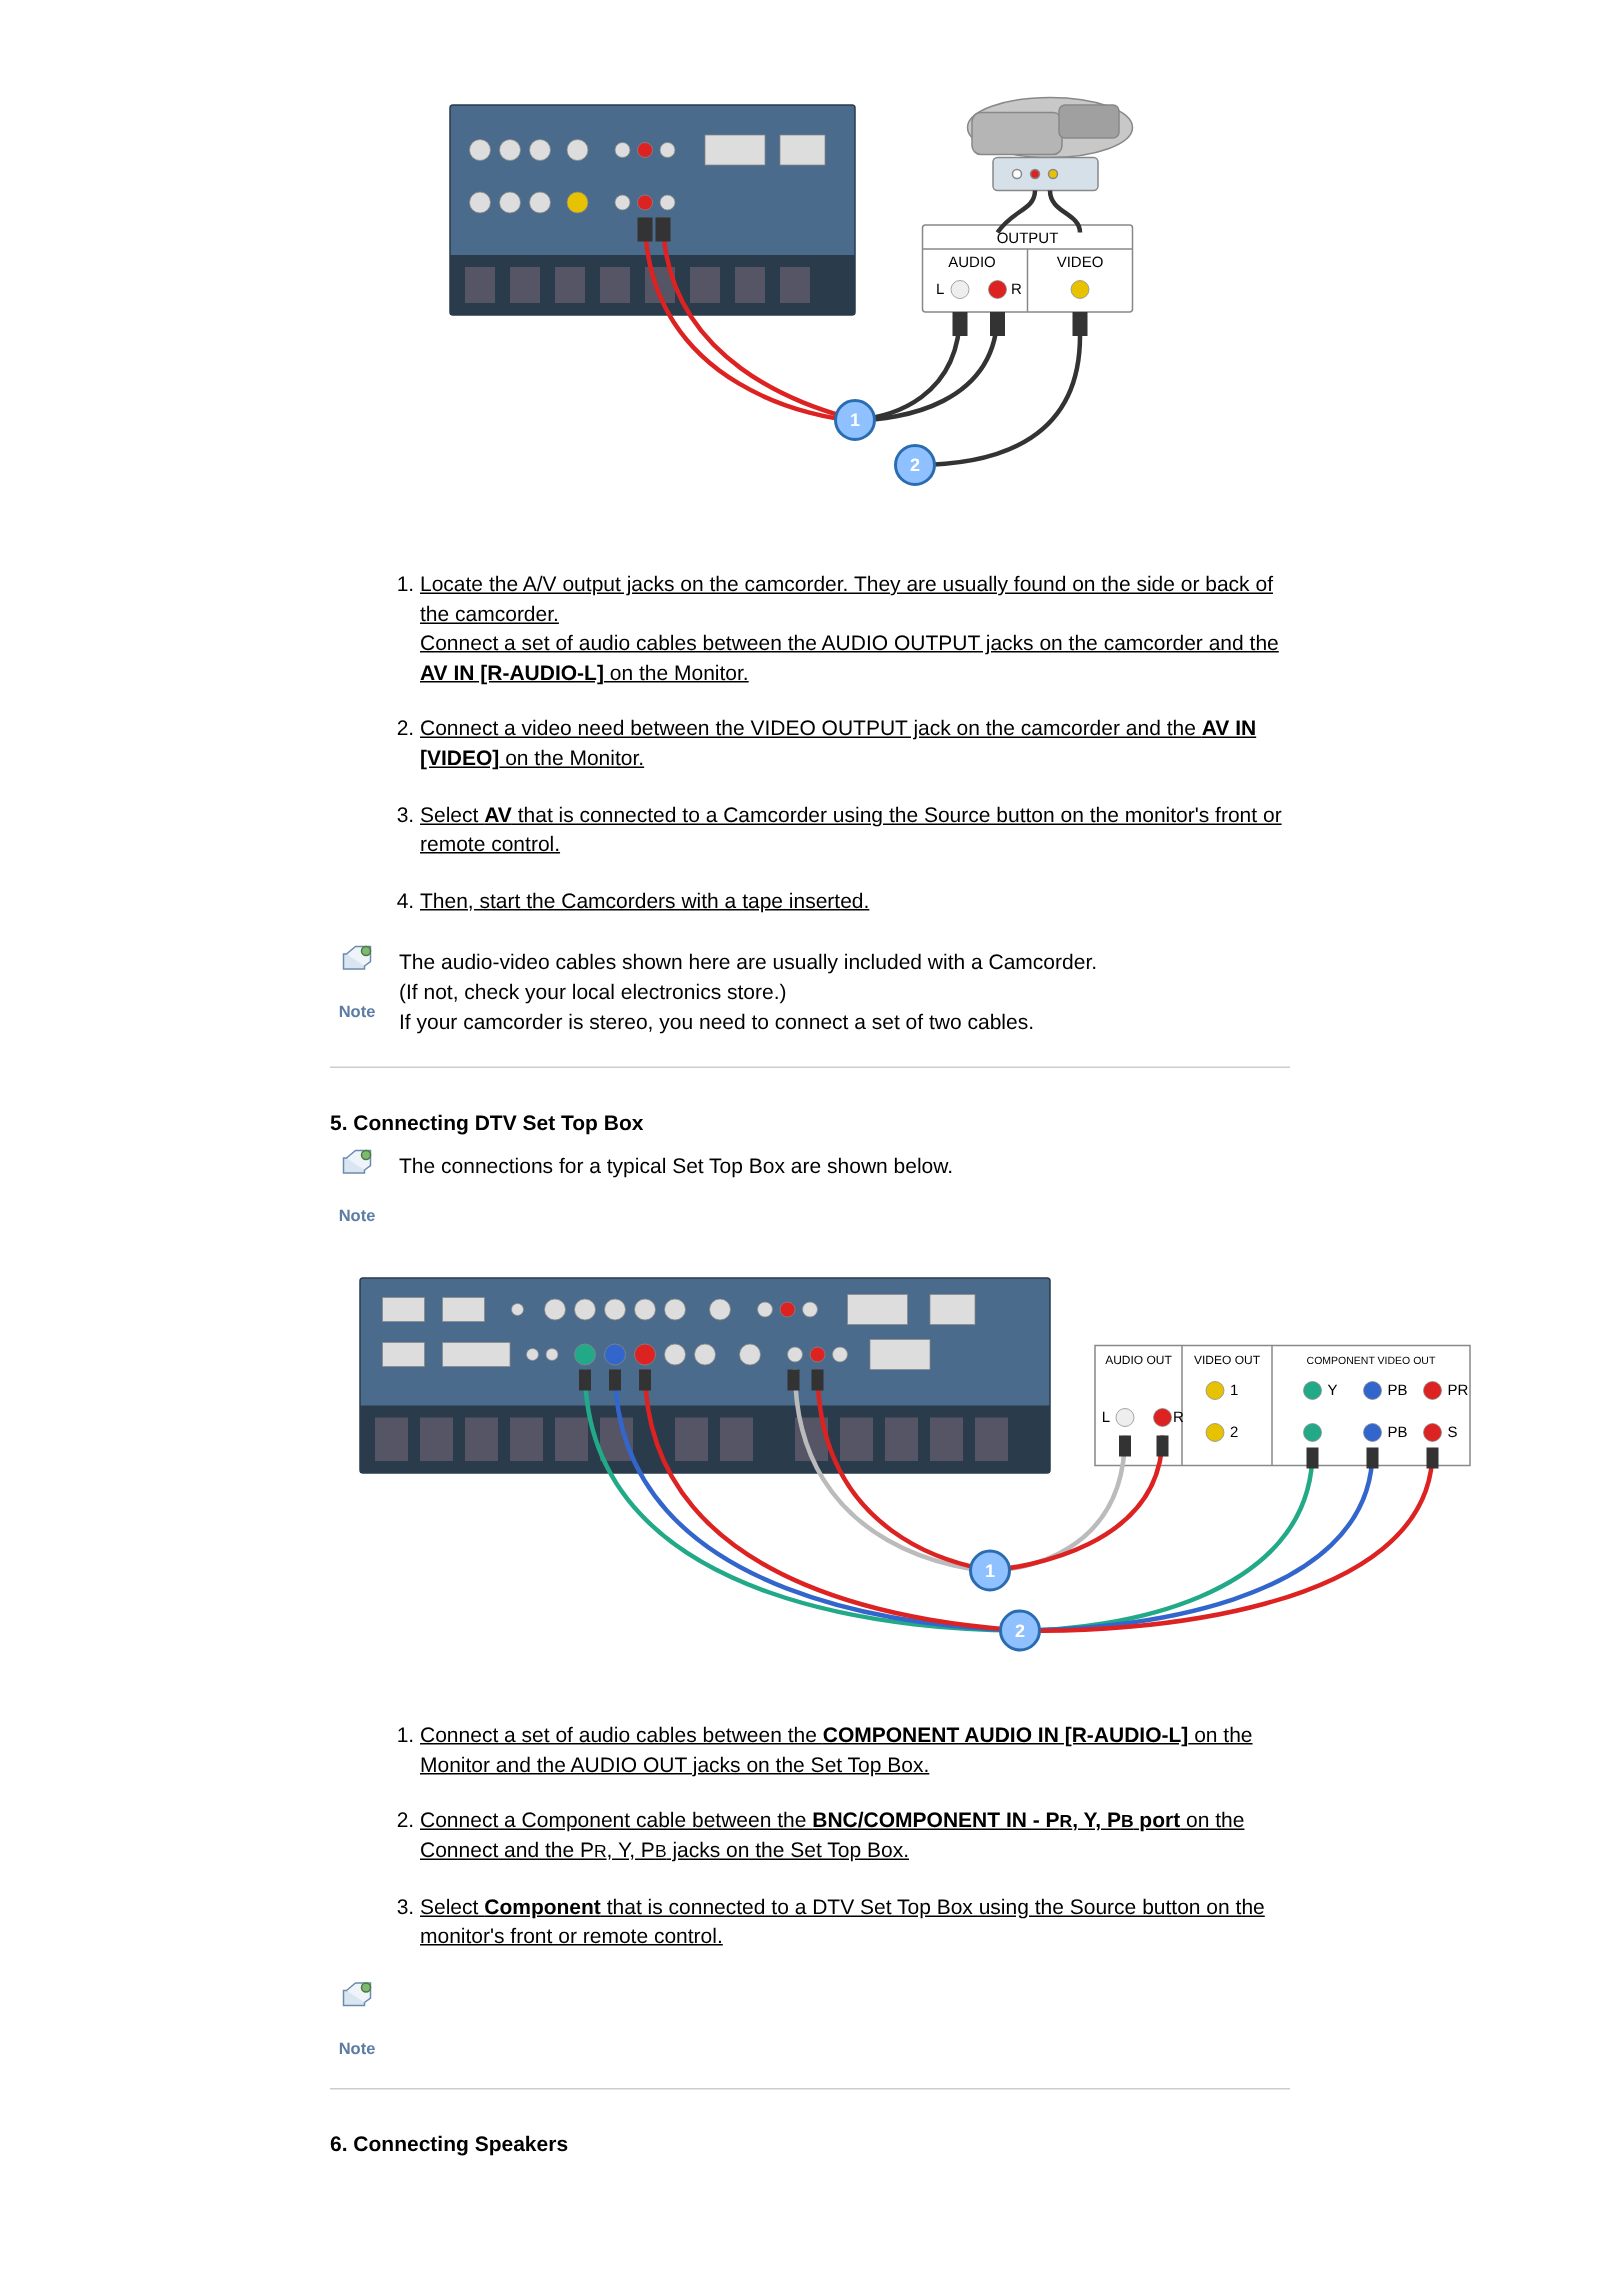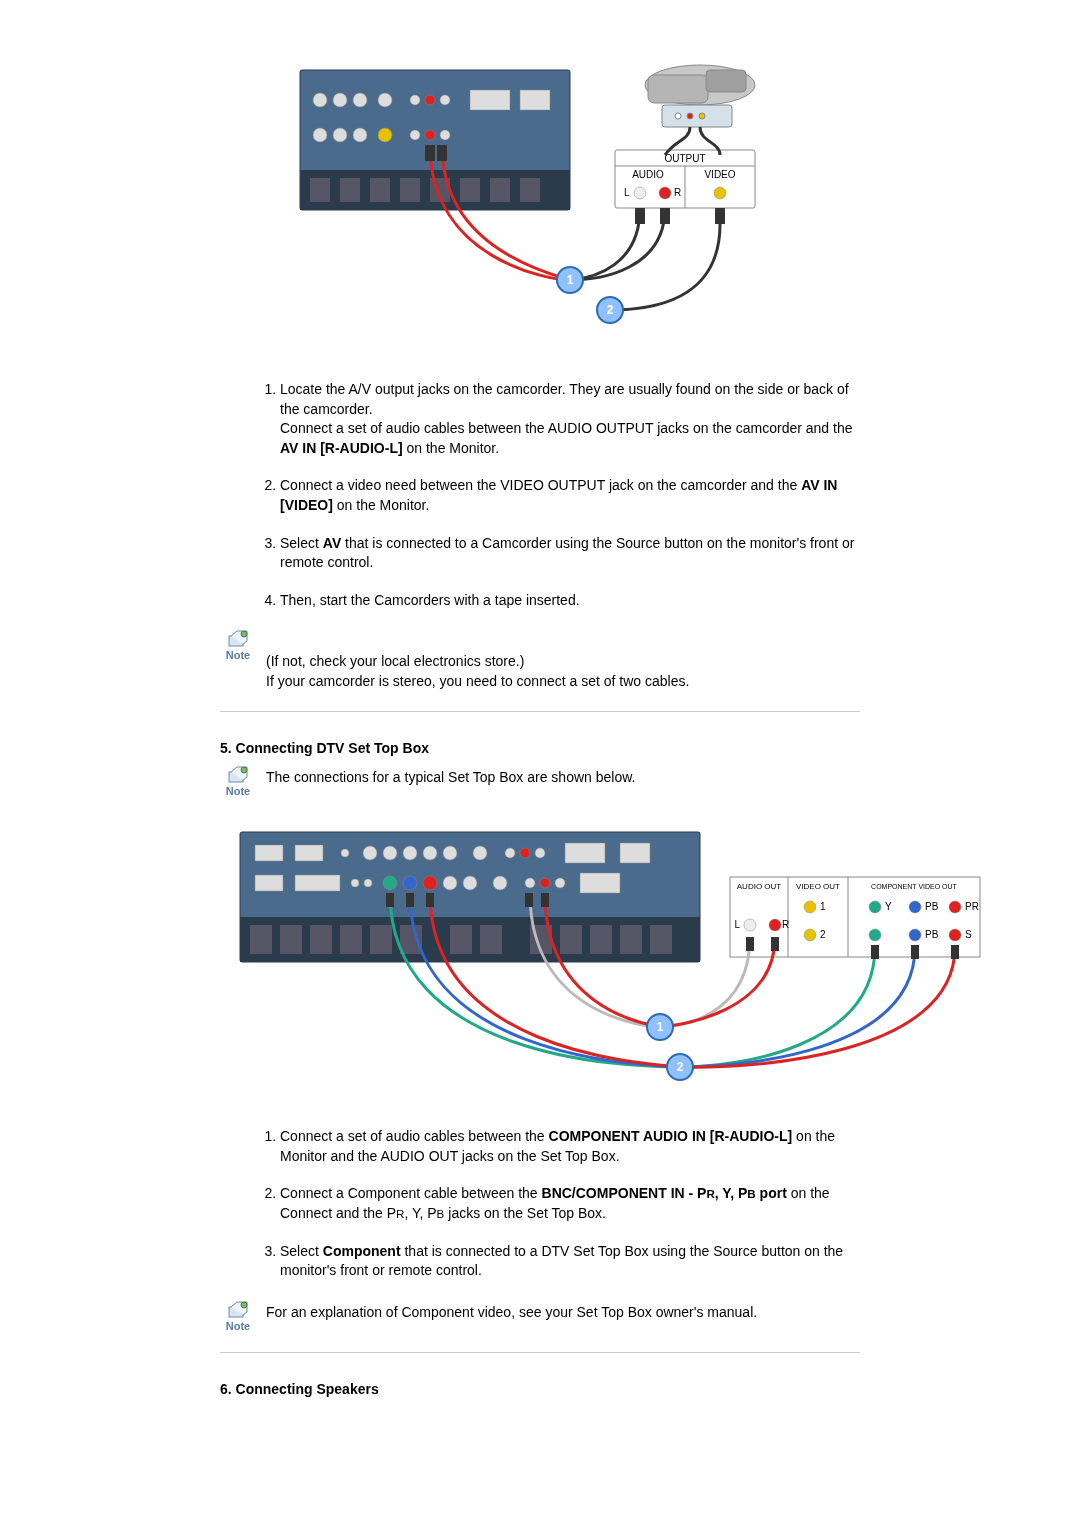--- a/index.html
+++ b/index.html
@@ -75,35 +75,37 @@
   .diagram .cable.white { stroke: #bbb; }
   .diagram .cable.black { stroke: #333; }
 
   ol.steps {
     padding-left: 60px;
     margin: 10px 0 20px 0;
   }
   ol.steps > li {
     margin-bottom: 18px;
     line-height: 1.4;
+    text-decoration: underline;
   }
   .step-inline { display: inline; }
 
   .note-block {
     display: flex;
     align-items: flex-start;
     gap: 10px;
     margin: 10px 0 20px 0;
   }
   .note-icon {
     flex: 0 0 36px;
     width: 36px;
     display: flex;
     flex-direction: column;
     align-items: center;
+    gap: 20px;
   }
   .note-icon svg { display: block; }
   .note-icon .note-label {
     font-size: 11px;
     font-weight: bold;
     color: #5a7ca5;
     margin-top: 1px;
   }
   .note-text {
     flex: 1;
@@ -222,21 +224,21 @@
   <div class="note-block">
     <div class="note-icon">
       <svg width="22" height="18" viewBox="0 0 22 18">
         <rect x="2" y="6" width="14" height="10" fill="#d9e6f2" stroke="#6b8aad"></rect>
         <path d="M4 6 L10 1 L20 1 L20 11 L16 14" fill="#eef4fa" stroke="#6b8aad"></path>
         <circle cx="17" cy="4" r="3" fill="#7fb870" stroke="#4a7a3e"></circle>
       </svg>
       <div class="note-label">Note</div>
     </div>
     <div class="note-text">
-      <br>
+      <span>The audio-video cables shown here are usually included with a Camcorder.</span><br>
       <span>(If not, check your local electronics store.)</span><br>
       <span>If your camcorder is stereo, you need to connect a set of two cables.</span>
     </div>
   </div>
 
   <hr class="section-divider">
 
   <div class="section-heading">5. Connecting DTV Set Top Box</div>
 
   <div class="note-block">
@@ -375,23 +377,20 @@
 
   <div class="note-block">
     <div class="note-icon">
       <svg width="22" height="18" viewBox="0 0 22 18">
         <rect x="2" y="6" width="14" height="10" fill="#d9e6f2" stroke="#6b8aad"></rect>
         <path d="M4 6 L10 1 L20 1 L20 11 L16 14" fill="#eef4fa" stroke="#6b8aad"></path>
         <circle cx="17" cy="4" r="3" fill="#7fb870" stroke="#4a7a3e"></circle>
       </svg>
       <div class="note-label">Note</div>
     </div>
-    <div class="note-text">
-      <span>For an explanation of Component video, see your Set Top Box owner's manual.</span>
-    </div>
   </div>
 
   <hr class="section-divider">
 
   <div class="section-heading">6. Connecting Speakers</div>
 
 
 </div>
 
 </body></html>

